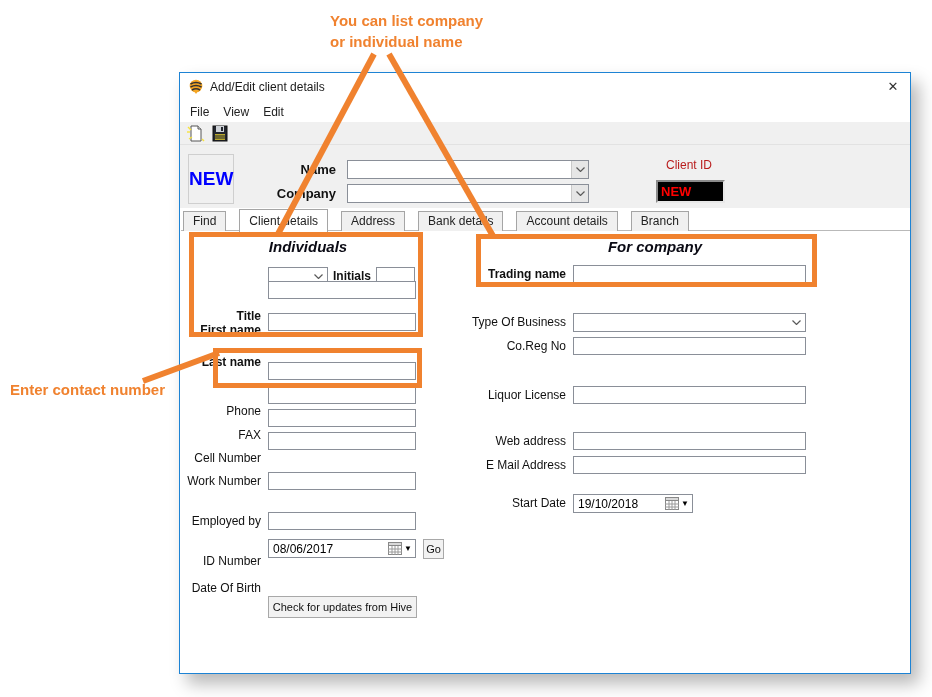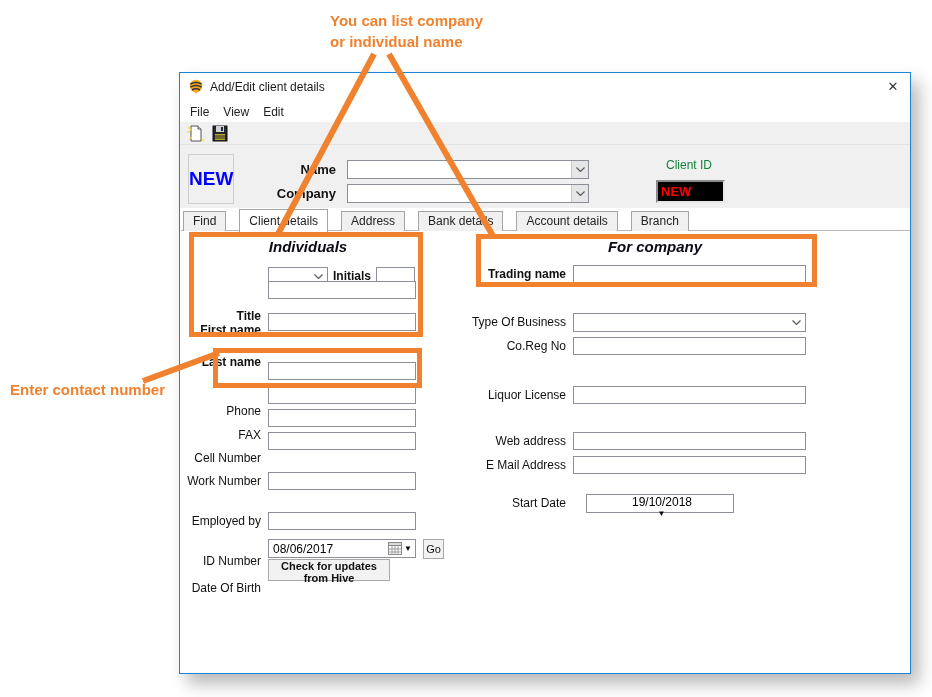--- a/index.html
+++ b/index.html
@@ -34,21 +34,21 @@
   #new-box { left:8px; top:9px; width:46px; height:50px; background:#f0f0f0; border:1px solid #cfcfcf;
              color:#0000FF; font-size:19px; font-weight:bold; text-align:center; line-height:48px; }
   .hlbl { font-size:13px; font-weight:bold; color:#111; white-space:nowrap; }
   #name-lbl { right:574px; top:17px; }
   #company-lbl { right:574px; top:41px; }
   .combo { background:#fff; border:1px solid #8a8f98; height:19px; }
   .combo .cbtn { position:absolute; right:0; top:0; width:17px; height:100%; background:#e6e6e6;
                  border-left:1px solid #c9c9c9; display:flex; align-items:center; justify-content:center; }
   #name-combo { left:167px; top:15px; width:242px; }
   #company-combo { left:167px; top:39px; width:242px; }
-  #clientid-lbl { left:449px; top:13px; width:120px; text-align:center; font-size:12px; color:#15803d; }
+  #clientid-lbl { left:449px; top:13px; width:120px; text-align:center; font-size:12px; color:#b91c1c; }
   #clientid-box { left:476px; top:35px; width:69px; height:23px; background:#000;
                   border:2px solid; border-color:#8b8b8b #e8e8e8 #e8e8e8 #8b8b8b;
                   color:#FF0000; font-weight:bold; font-size:13px; line-height:19px; padding-left:3px; }
 
   
   #tabbar { left:3px; top:135px; height:23px; display:flex; align-items:flex-end; z-index:3;gap:12px; }
   .tab { height:20px; line-height:19px; padding:0 9px; font-size:12px; color:#222;
          background:#f0f0f0; border:1px solid #a5a5a5; border-bottom:none; margin-right:1px; }
   .tab.active { height:23px; line-height:22px; background:#fff; margin-bottom:-1px; z-index:4; position:relative; }
   #content { left:1px; top:157px; width:729px; height:443px; background:#fff; border-top:1px solid #b9b9b9; }
@@ -226,21 +226,21 @@
             <line x1="7" y1="4" x2="7" y2="13"></line>
             <line x1="10" y1="4" x2="10" y2="13"></line>
             <line x1="0" y1="7" x2="14" y2="7"></line>
             <line x1="0" y1="10" x2="14" y2="10"></line>
           </g>
       </svg>
       <span class="arrow">▼</span>
     </div>
     <button class="btn" style="left:243px; top:0; width:21px; height:20px;">Go</button>
   </div>
-  <button class="abs btn" style="left:88px; top:486px; width:122px; height:22px;font-weight:bold;">Check for updates from Hive</button>
+  <button class="abs btn" style="left:88px; top:523px; width:149px; height:22px;">Check for updates from Hive</button>
 
   <div class="abs row" style="top:192px">
     <span class="lbl b rcol-lbl">Trading name</span>
     <input class="field rcol-f" value="" style="">
   </div>
   <div class="abs row" style="top:240px">
     <span class="lbl rcol-lbl">Type Of Business</span>
     <div class="abs combo" style="left:393px; top:0; width:233px;">
       <span></span>
       <span class="cbtn" style="background:#fff;border-left:none;">
@@ -261,21 +261,21 @@
   <div class="abs row" style="top:359px">
     <span class="lbl rcol-lbl">Web address</span>
     <input class="field rcol-f" value="" style="">
   </div>
   <div class="abs row" style="top:383px">
     <span class="lbl rcol-lbl">E Mail Address</span>
     <input class="field rcol-f" value="" style="">
   </div>
   <div class="abs row" style="top:421px">
     <span class="lbl rcol-lbl">Start Date</span>
-    <div class="datebox" style="left:406px; width:148px;flex-direction:column;">
+    <div class="datebox" style="left:393px; width:120px;">
       <span class="dval">19/10/2018</span>
       <svg width="14" height="13" viewBox="0 0 14 13">
         <rect x="0.5" y="0.5" width="13" height="12" fill="#fff" stroke="#888"></rect>
         <rect x="0.5" y="0.5" width="13" height="3" fill="#d9d9d9" stroke="#888"></rect>
         <g stroke="#9a9a9a" stroke-width="1">
             <line x1="4" y1="4" x2="4" y2="13"></line>
             <line x1="7" y1="4" x2="7" y2="13"></line>
             <line x1="10" y1="4" x2="10" y2="13"></line>
             <line x1="0" y1="7" x2="14" y2="7"></line>
             <line x1="0" y1="10" x2="14" y2="10"></line>

